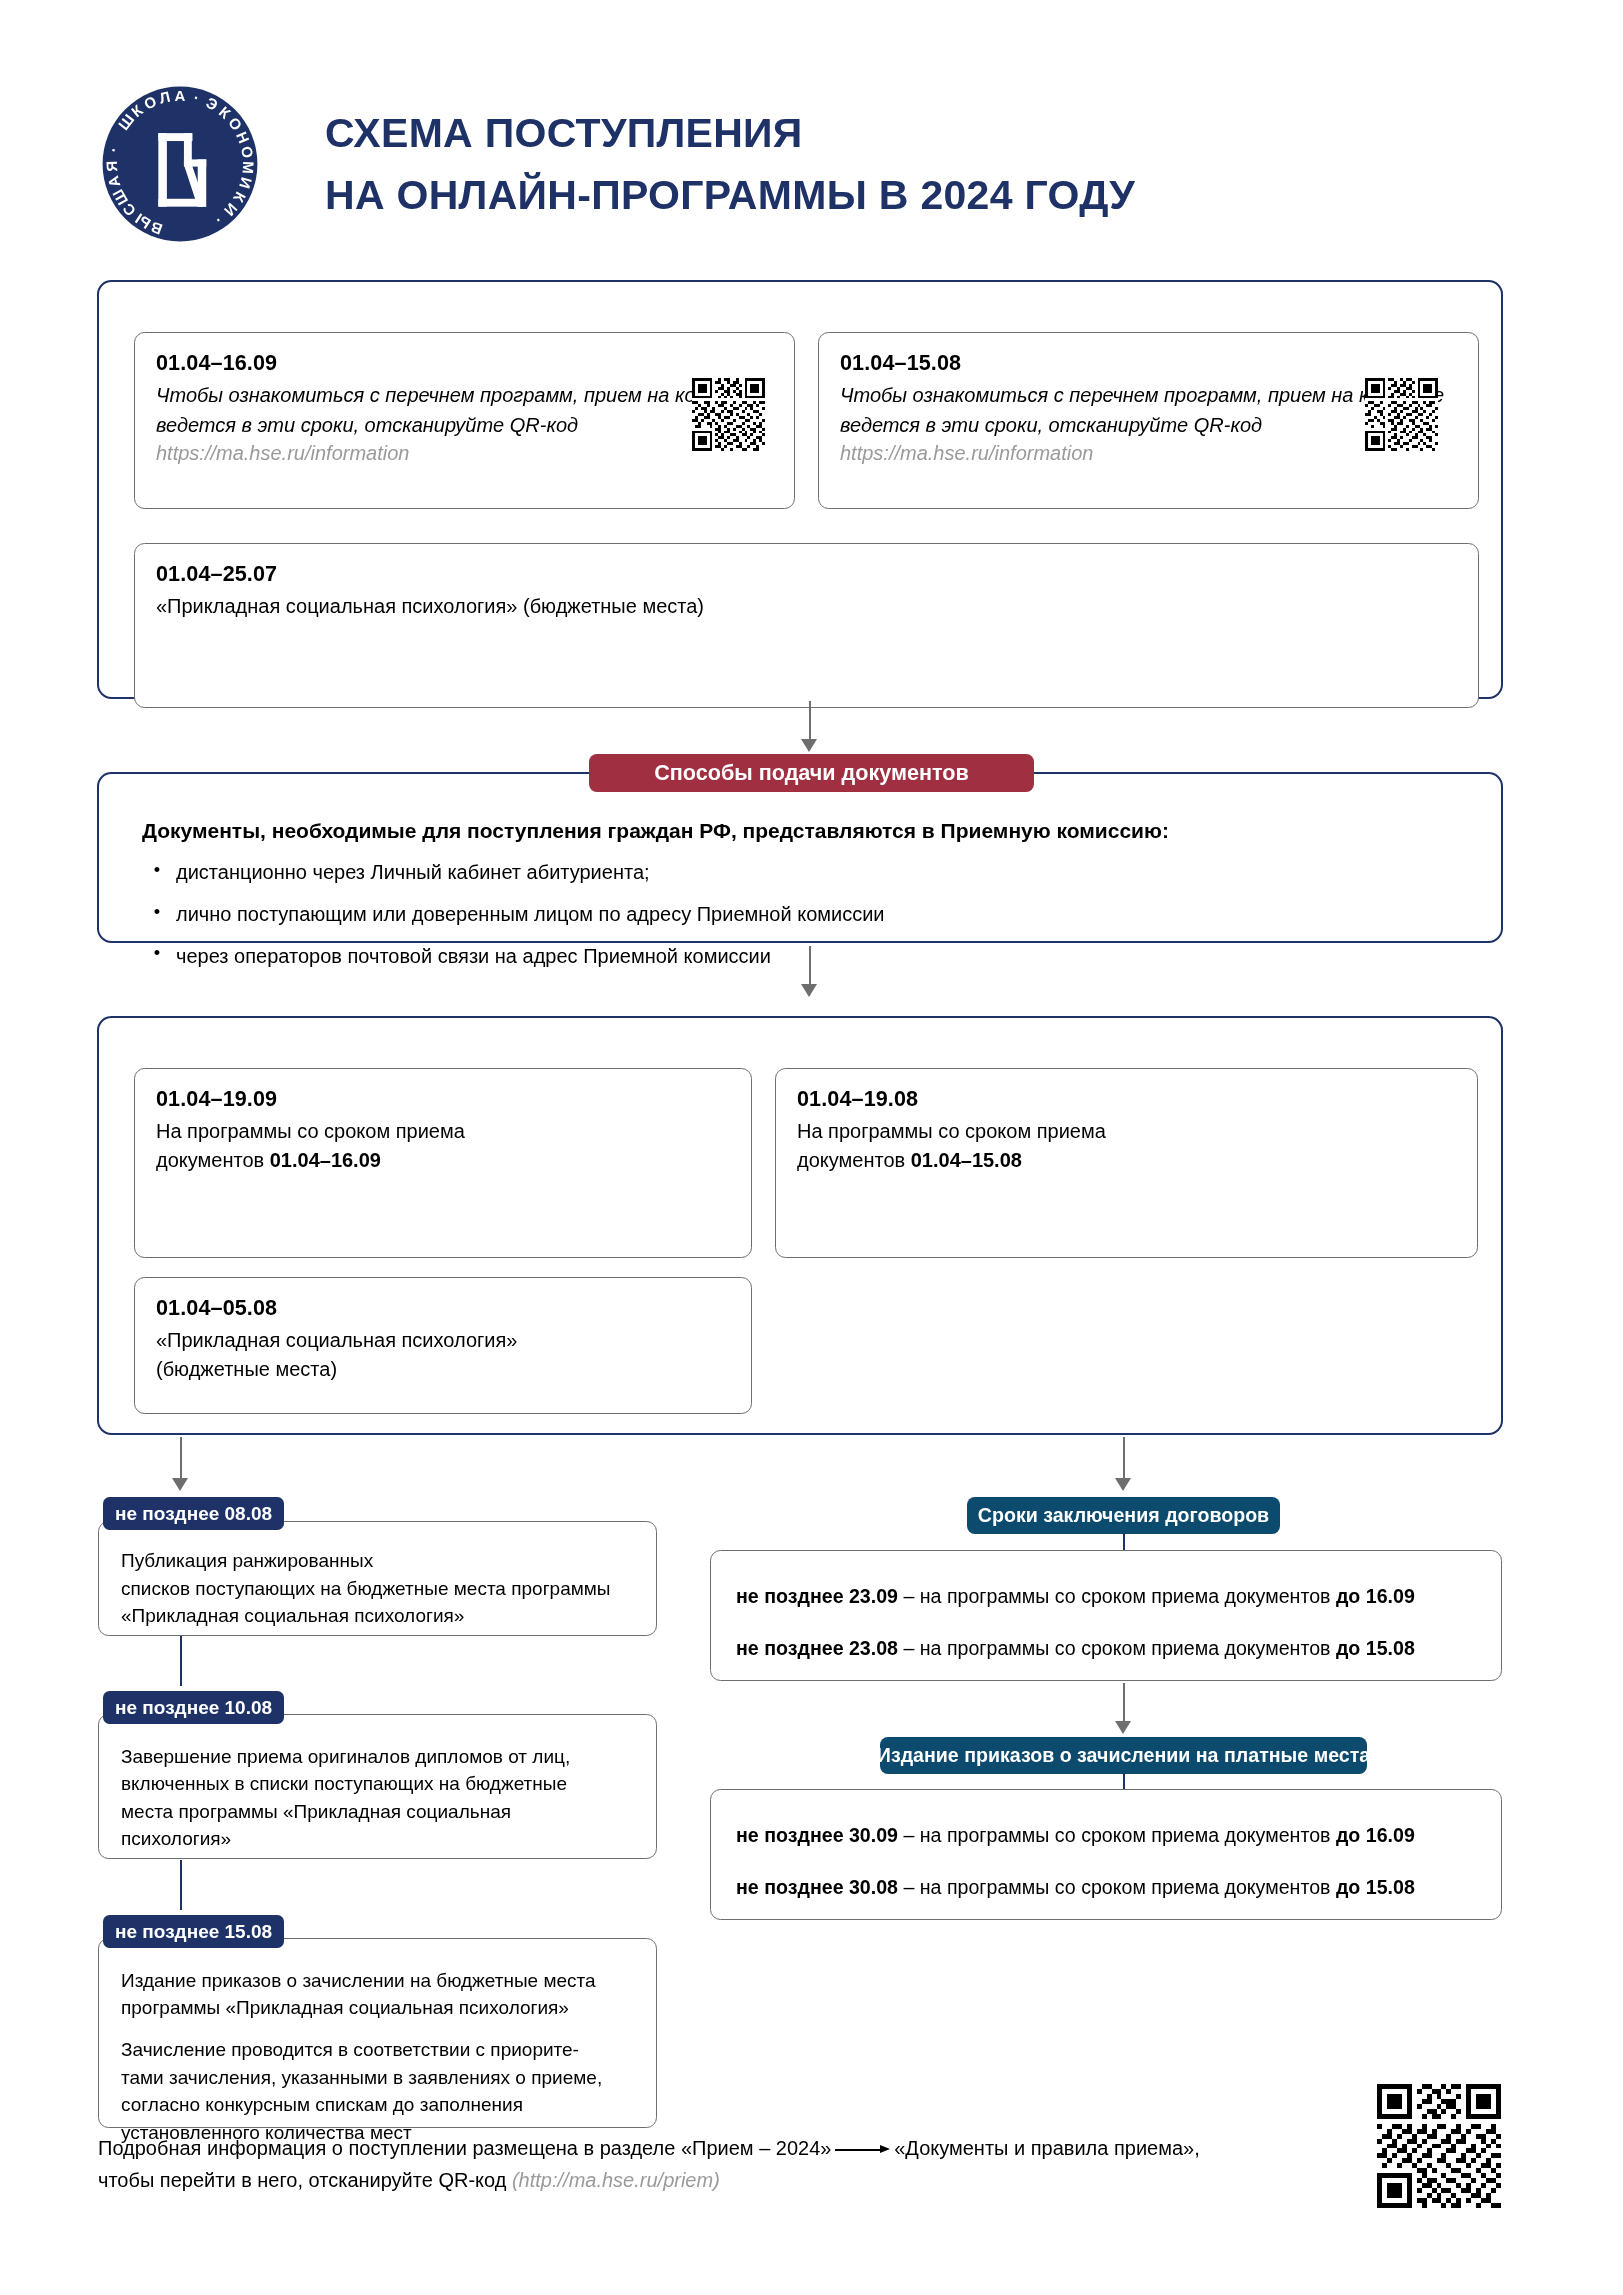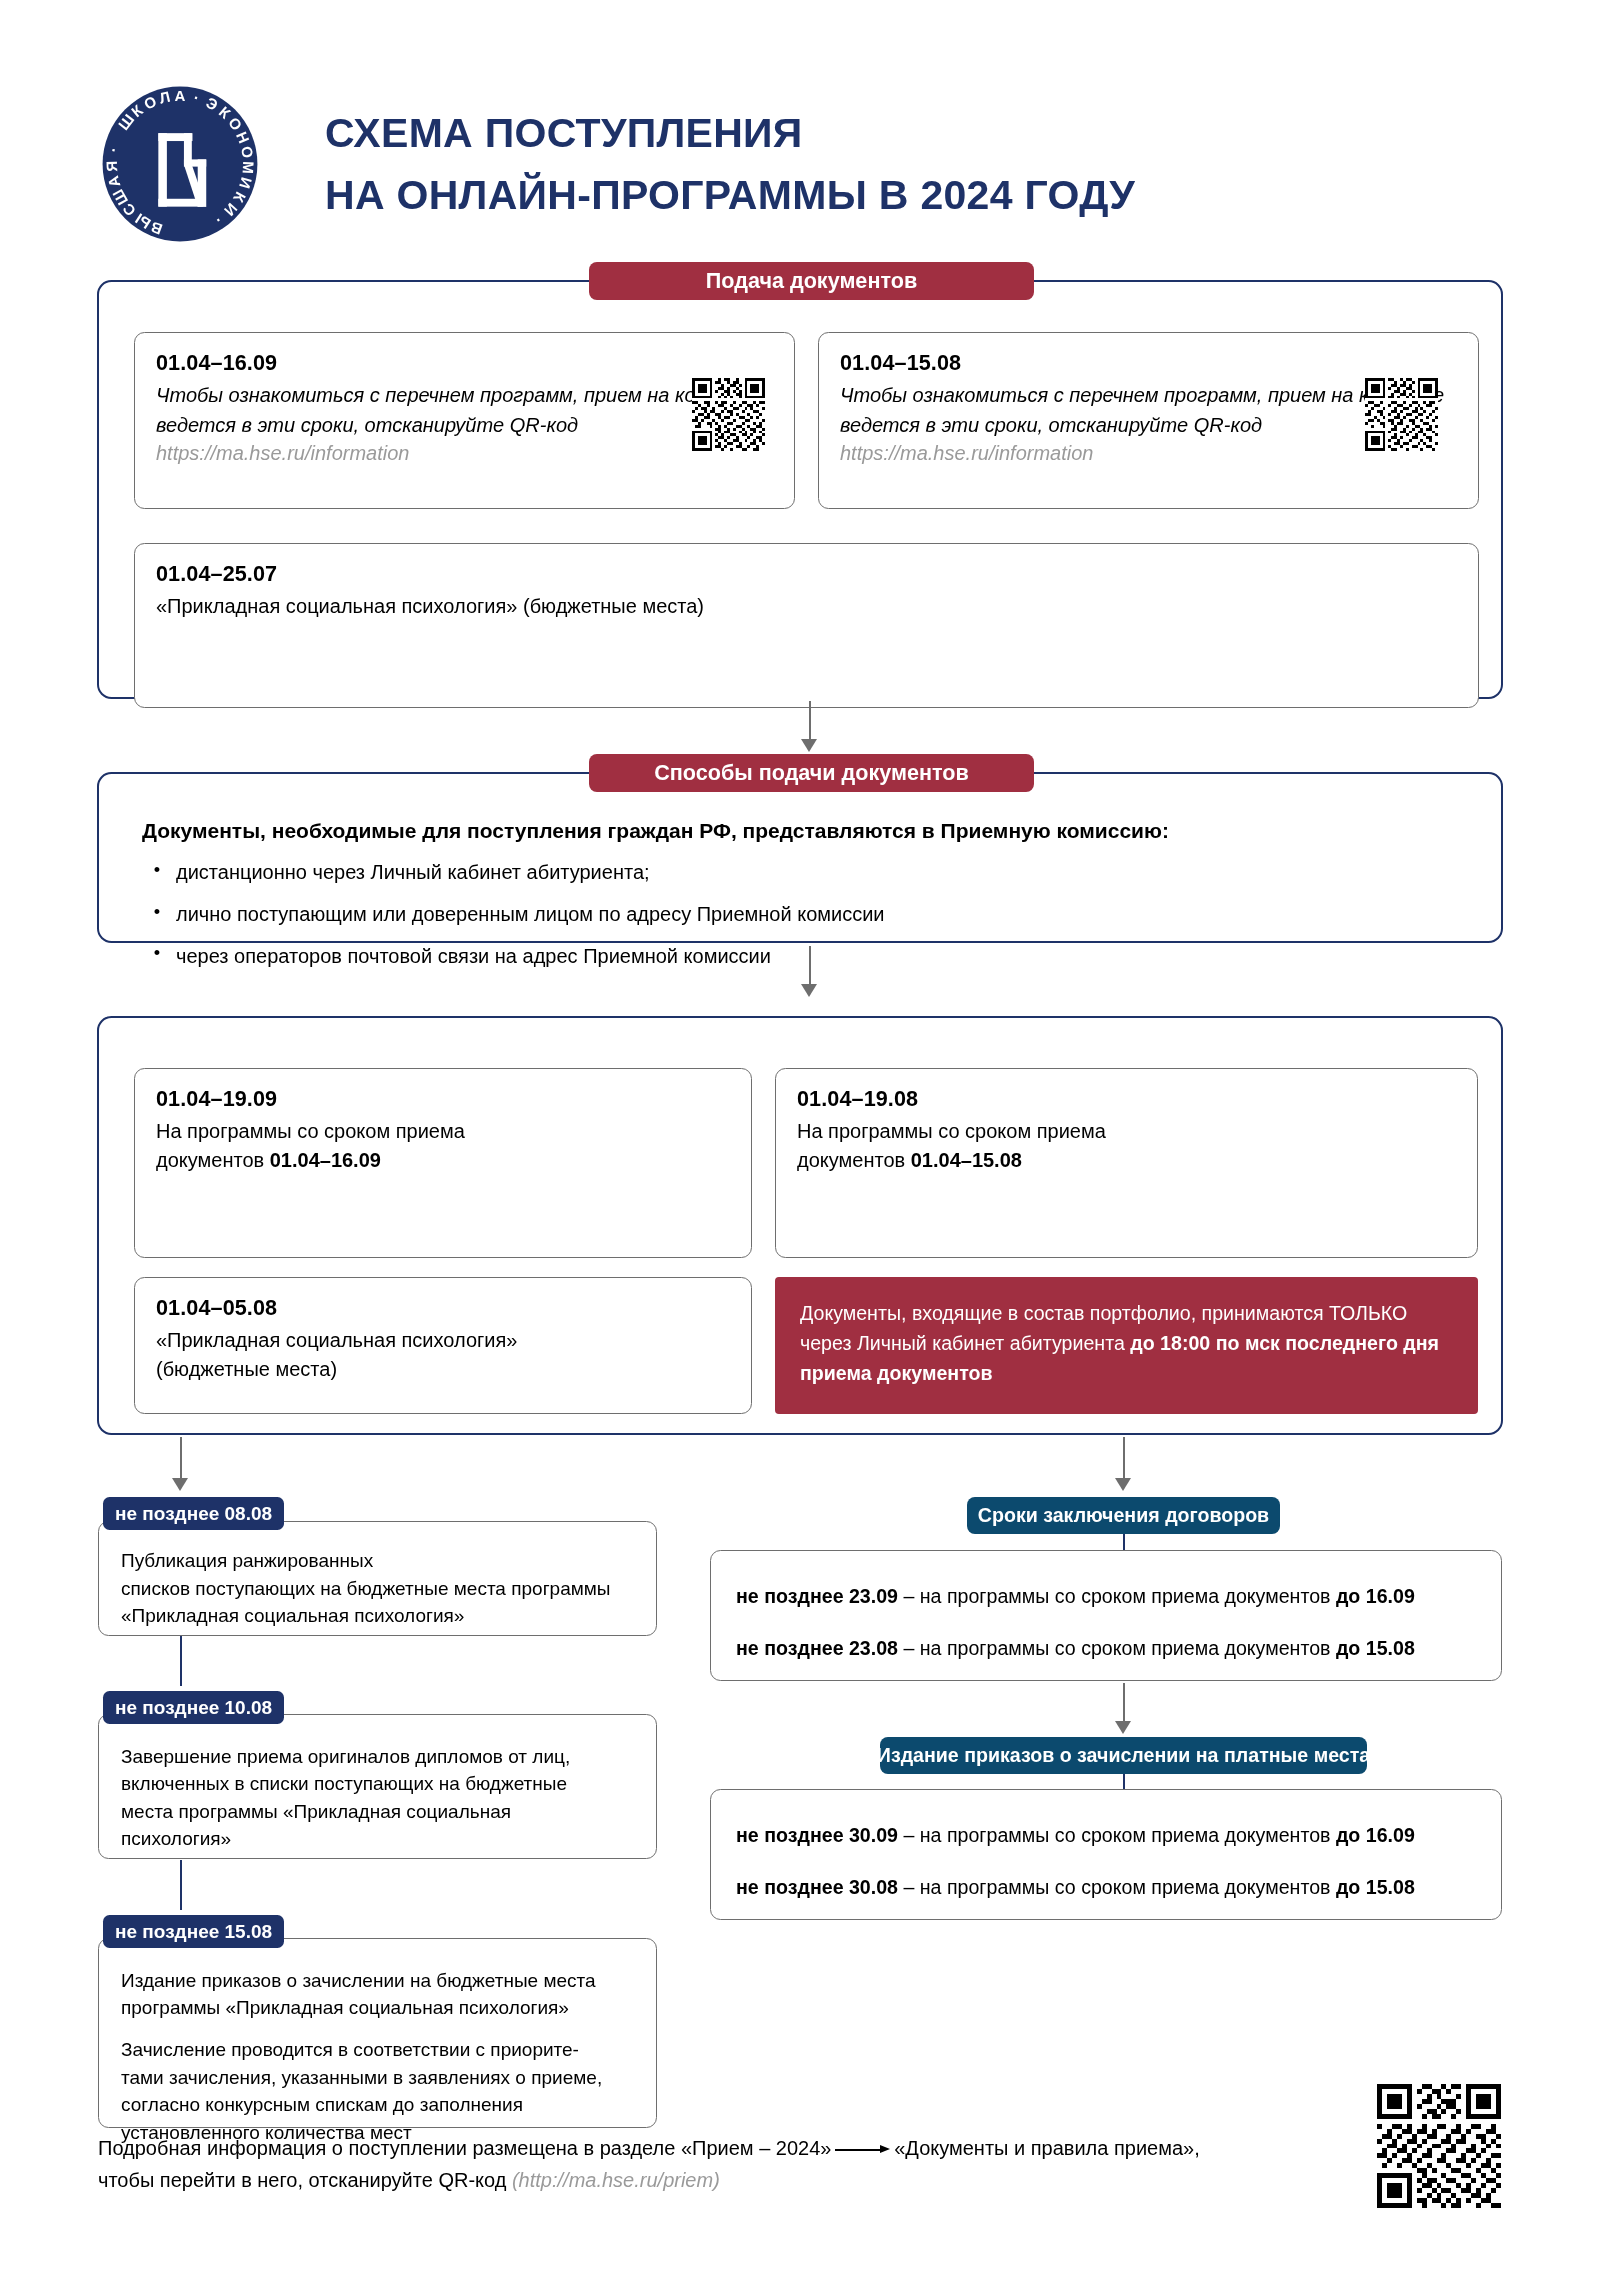--- a/index.html
+++ b/index.html
@@ -263,21 +263,20 @@
           <text transform="translate(125,125) rotate(282) translate(0,-96)" text-anchor="middle">·</text>
         </g>
       </svg>
     </div>
     <div class="title">
       <span class="l1">СХЕМА ПОСТУПЛЕНИЯ</span>
       <span class="l2">НА ОНЛАЙН-ПРОГРАММЫ В 2024 ГОДУ</span>
     </div>
   </div>
 
-  <div class="banner" style="left:589px; top:262px; width:445px;">Подача документов</div>
 
   <div class="frame" style="left:97px; top:280px; width:1406px; height:419px;">
   </div>
 
   <div class="card" style="left:134px; top:332px; width:661px; height:177px;">
     <span class="date">01.04–16.09</span>
     <span class="ital">Чтобы ознакомиться с перечнем программ, прием на которые ведется в эти сроки, отсканируйте QR-код</span>
     <span class="url">https://ma.hse.ru/information</span>
   </div>
   <div class="qr" style="left:692px; top:378px;">
@@ -615,23 +614,20 @@
   </div>
 
   <div class="card" style="left:134px; top:1277px; width:618px; height:137px;">
     <span class="date">01.04–05.08</span>
     <div class="body">
       <span>«Прикладная социальная психология»</span><br>
       <span>(бюджетные места)</span>
     </div>
   </div>
 
-  <div class="redcard" style="left:775px; top:1277px; width:703px; height:137px;">
-    <span>Документы, входящие в состав портфолио, принимаются ТОЛЬКО через Личный кабинет абитуриента </span><b>до 18:00 по мск последнего дня приема документов</b>
-  </div>
 
   <div class="vline" style="left:180px; top:1437px; height:46px;"></div>
   <div class="arrowhead" style="left:172px; top:1478px;"></div>
 
   <div class="vline" style="left:1123px; top:1437px; height:46px;"></div>
   <div class="arrowhead" style="left:1115px; top:1478px;"></div>
 
   <div class="bbadge" style="left:103px; top:1497px;">не позднее 08.08</div>
   <div class="obox" style="left:98px; top:1521px; width:559px; height:115px; padding-top:25px;">
     <span>Публикация ранжированных</span><br>

